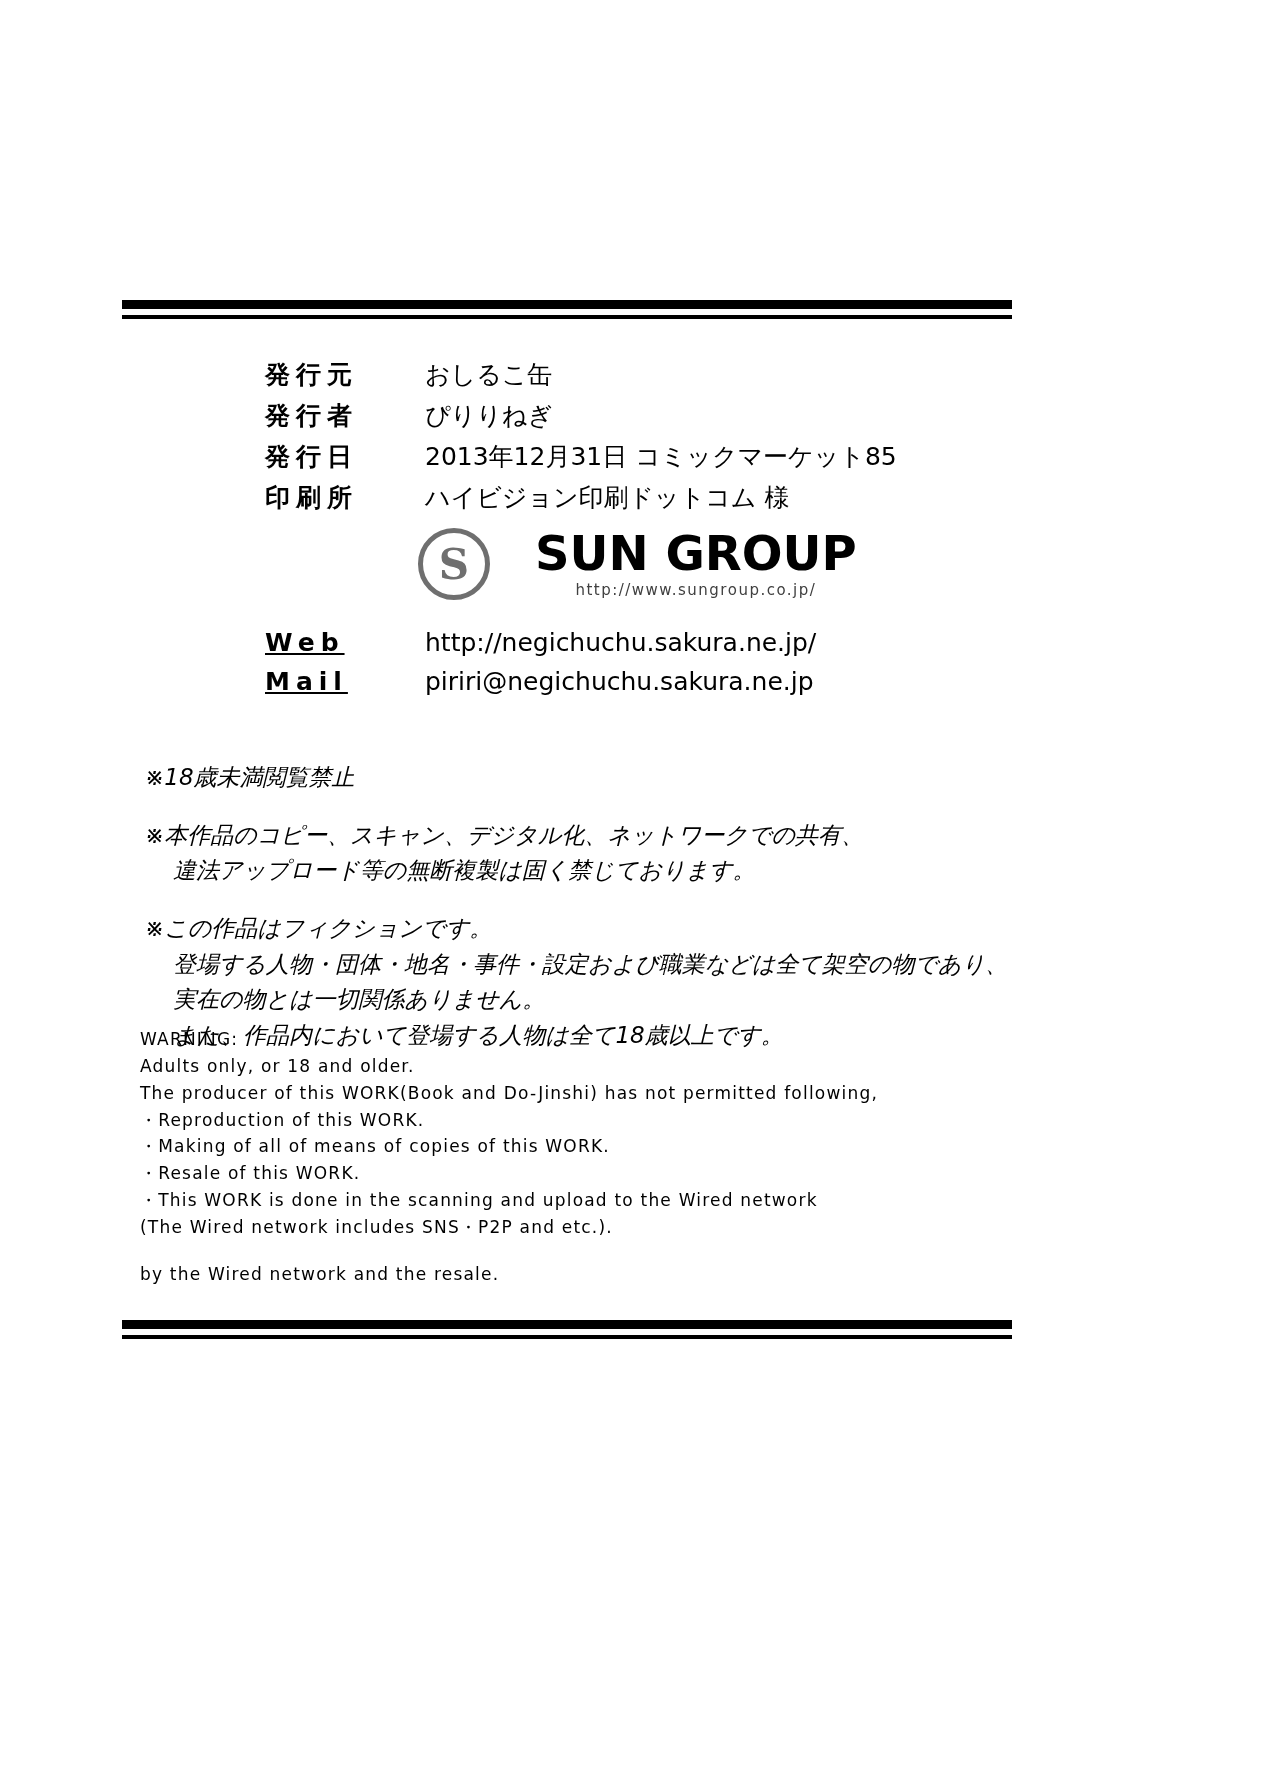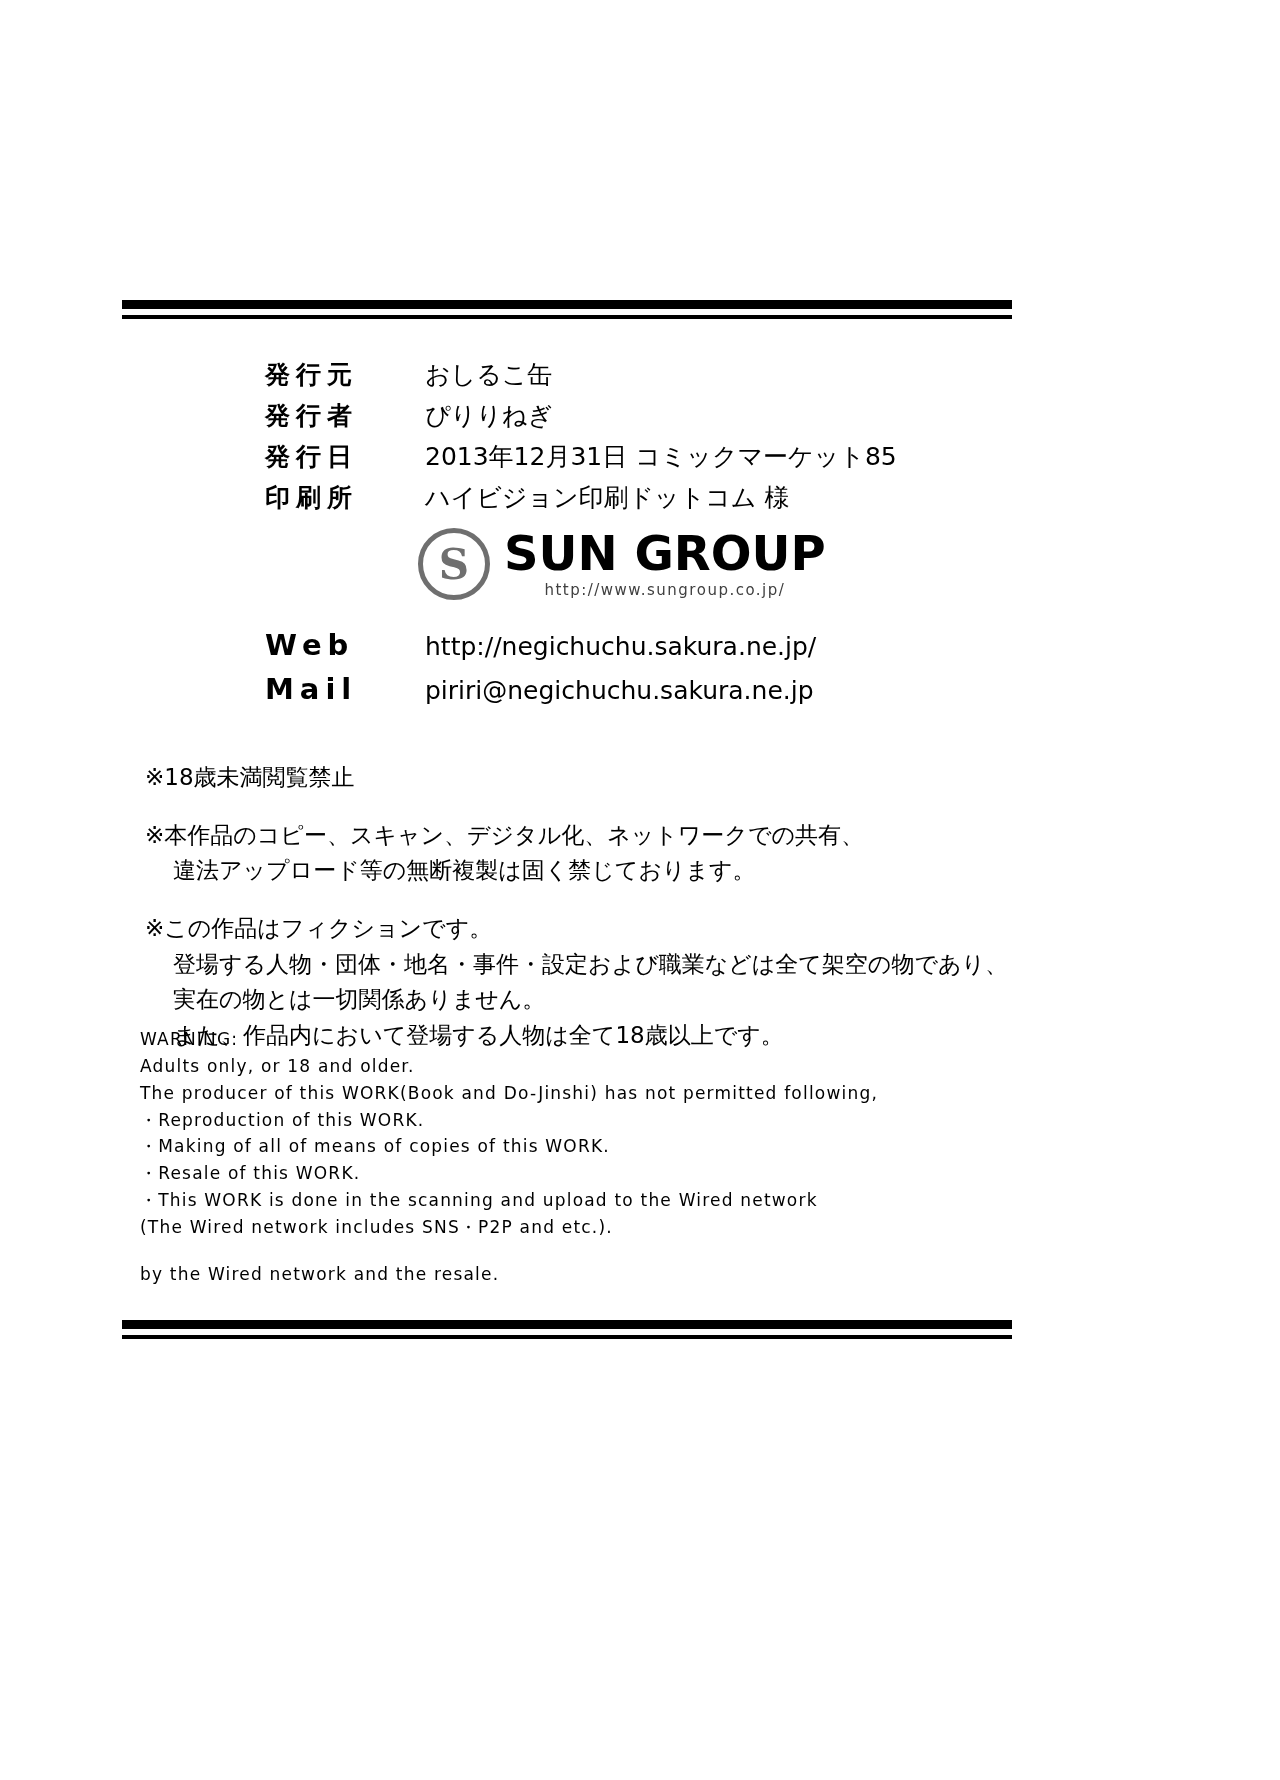--- a/index.html
+++ b/index.html
@@ -122,20 +122,21 @@
     top: 50%;
     transform: translate(-50%, -50%);
     font-family: "DejaVu Serif", serif;
     font-size: 42px;
     font-weight: bold;
     color: #6f6f6f;
   }
   .logo-text-wrap {
     display: flex;
     flex-direction: column;
+    margin-left: 31px;
   }
   .logo-word {
     font-family: "DejaVu Sans", sans-serif;
     font-weight: bold;
     font-size: 48px;
     letter-spacing: 0px;
     line-height: 1;
   }
   .logo-url {
     font-family: "DejaVu Sans", sans-serif;
@@ -153,38 +154,40 @@
     top: 628px;
     width: 820px;
   }
   .contact-row {
     display: flex;
     align-items: baseline;
     margin-bottom: 10px;
   }
   .contact-label {
     width: 160px;
-    font-size: 29px;
+    font-size: 25px;
     font-weight: bold;
     letter-spacing: 6px;
     white-space: nowrap;
+    text-decoration: underline;
   }
   .contact-value {
     font-size: 25px;
     white-space: nowrap;
   }
 
   
   .notices {
     position: absolute;
     left: 145px;
     top: 760px;
     width: 980px;
     font-size: 23px;
     line-height: 1.55;
+    font-style: italic;
   }
   .notice-block {
     margin-bottom: 22px;
   }
   .notice-line {
     white-space: nowrap;
   }
   .notice-indent {
     padding-left: 28px;
   }

